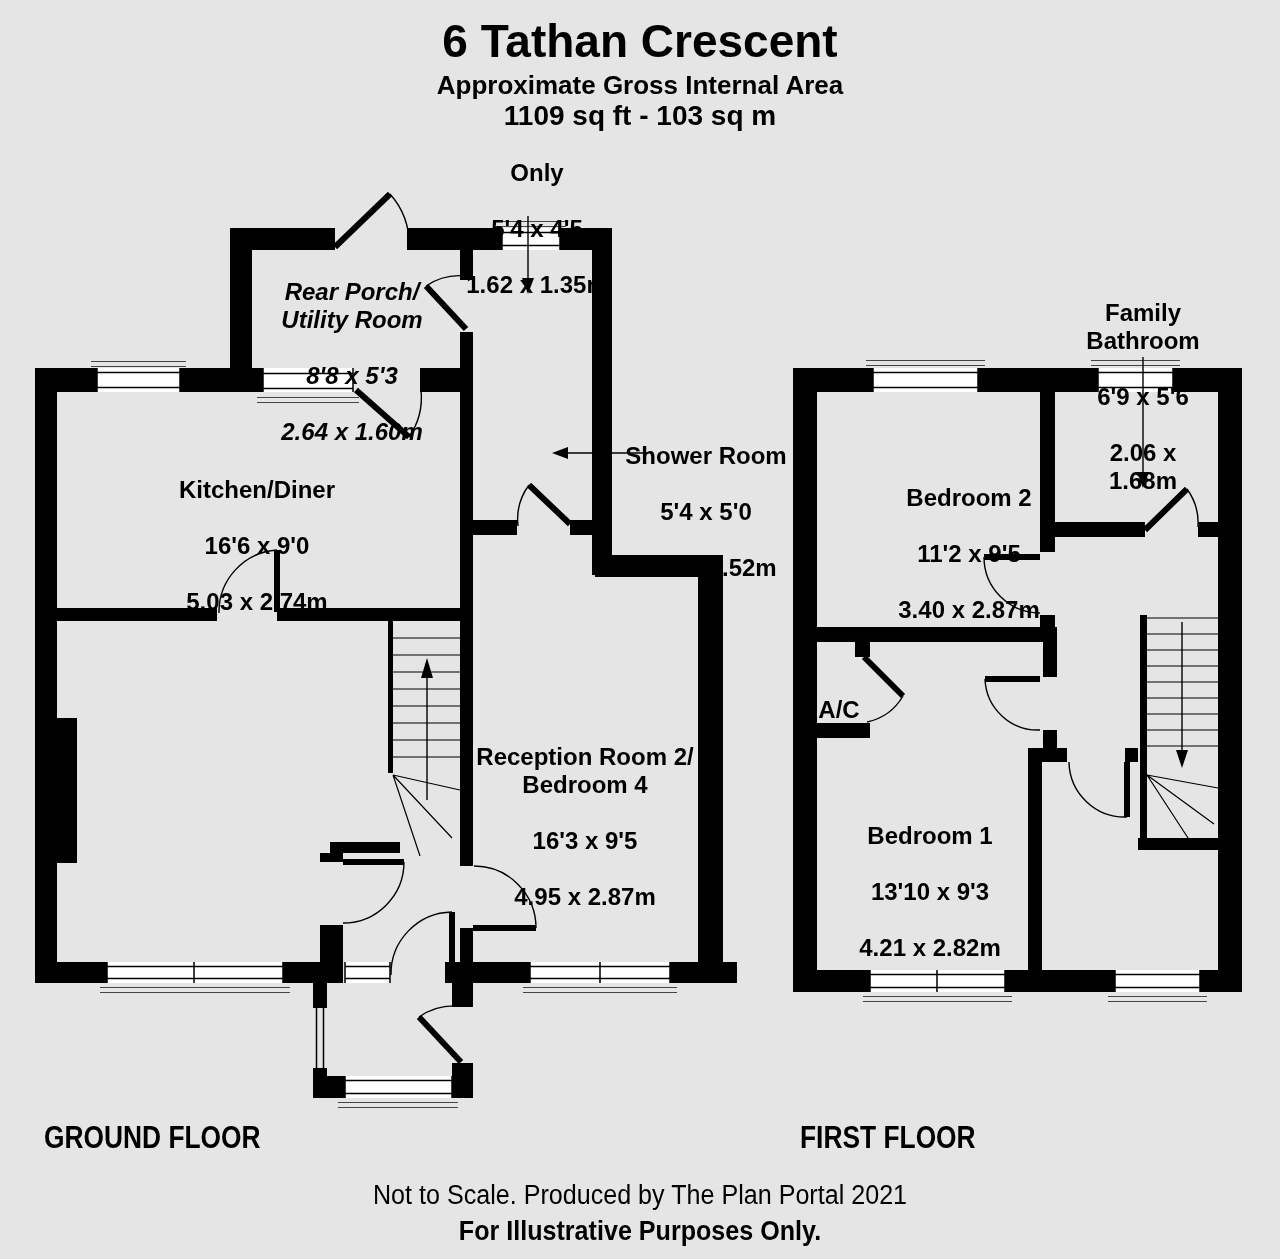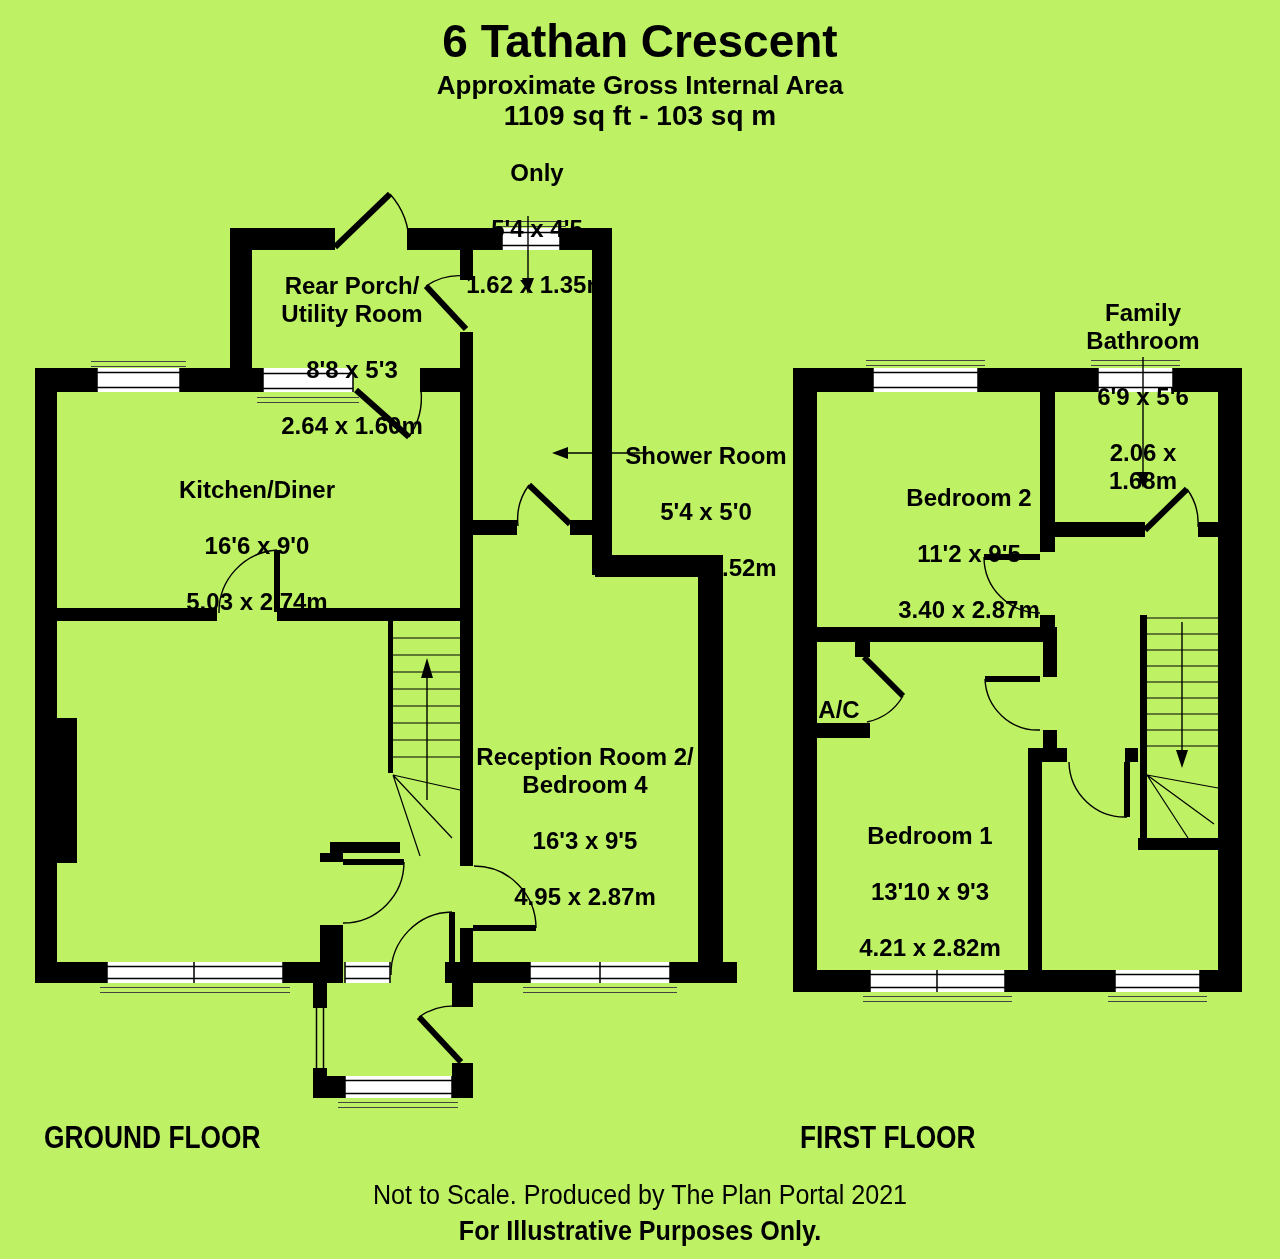--- a/index.html
+++ b/index.html
@@ -1,16 +1,16 @@
 <!DOCTYPE html>
 <html><head>
 <meta charset="utf-8">
 <style>
   html,body{margin:0;padding:0;background:#fff;}
-  .page{position:relative;width:1280px;height:1259px;background:#bef264;overflow:hidden;
+  .page{position:relative;width:1280px;height:1259px;background:#e5e5e5;overflow:hidden;
         font-family:"Liberation Sans", sans-serif;color:#000;}
   .abs{position:absolute;}
   .ctr{left:0;width:1280px;text-align:center;}
   .title{top:14px;font-size:46px;font-weight:700;letter-spacing:0px;}
   .subtitle{top:70px;font-size:26px;font-weight:700;}
   .area{top:100px;font-size:28px;font-weight:700;}
   .room-label{position:absolute;transform:translateX(-50%);text-align:center;
               font-weight:700;font-size:24px;line-height:28px;white-space:pre-line;}
   .floor-label{position:absolute;top:1120px;font-size:31px;font-weight:700;
                transform:scaleX(0.85);transform-origin:left center;letter-spacing:0px;}
@@ -246,21 +246,21 @@
   <div class="abs ctr title">6 Tathan Crescent</div>
   <div class="abs ctr subtitle">Approximate Gross Internal Area</div>
   <div class="abs ctr area">1109 sq ft - 103 sq m</div>
 
   <div class="room-label" style="left:537px;top:131px;">
     <div>Only</div>
     <div>5'4 x 4'5</div>
     <div>1.62 x 1.35m</div>
   </div>
 
-  <div class="room-label" style="left:352px;top:244px;">
+  <div class="room-label" style="left:352px;top:250px;font-style:italic;">
     <div>Rear Porch/
 Utility Room</div>
     <div>8'8 x 5'3</div>
     <div>2.64 x 1.60m</div>
   </div>
 
   <div class="room-label" style="left:257px;top:448px;">
     <div>Kitchen/Diner</div>
     <div>16'6 x 9'0</div>
     <div>5.03 x 2.74m</div>

